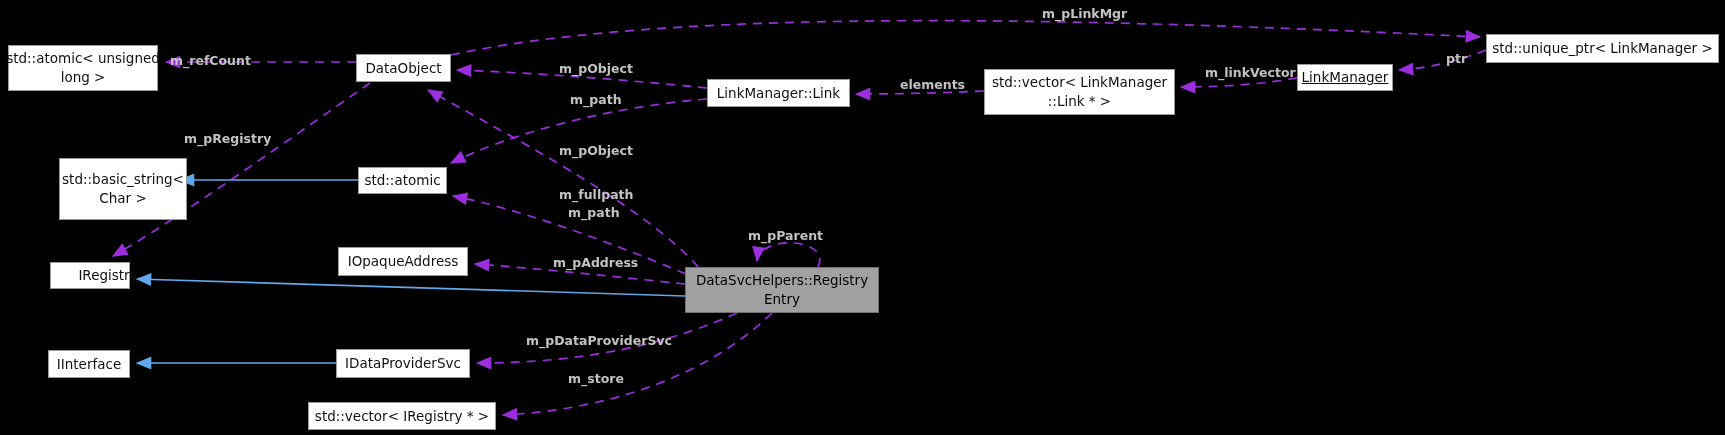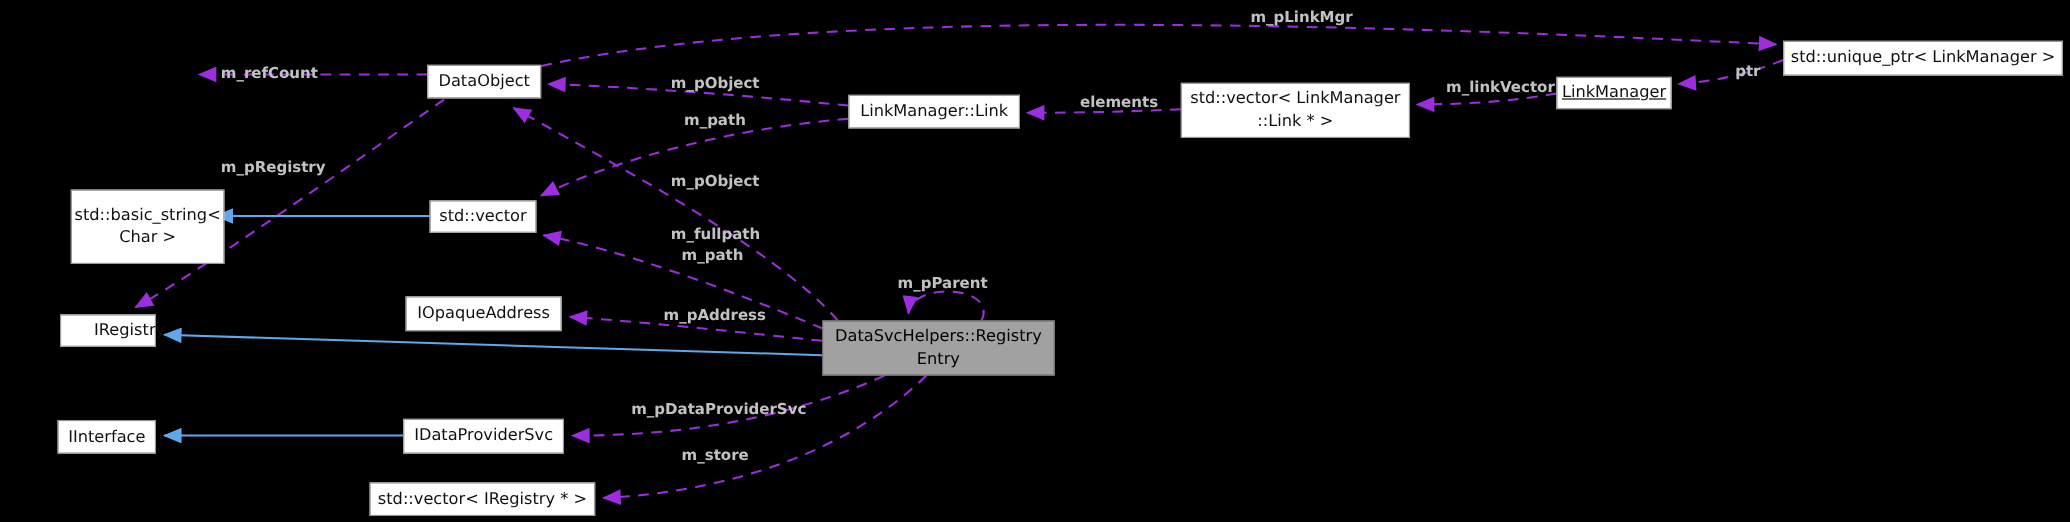--- a/index.html
+++ b/index.html
@@ -40,29 +40,33 @@
     <path class="epath" d="M 686,274 C 600,238 515,208 453,196" marker-end="url(#ap)"></path>
     <path class="epath" d="M 818,267 C 832,238 760,234 757,261" marker-end="url(#ap)"></path>
     <path class="epath" d="M 685,284 C 618,277 545,269 475,264" marker-end="url(#ap)"></path>
     <path class="epath" d="M 737,313 C 650,352 560,363 477,363" marker-end="url(#ap)"></path>
     <path class="epath" d="M 772,313 C 705,378 605,410 503,415" marker-end="url(#ap)"></path>
     <path class="ipath" d="M 358,180 L 180,180" marker-end="url(#ab)"></path>
     <path class="ipath" d="M 685,296 L 137,279" marker-end="url(#ab)"></path>
     <path class="ipath" d="M 336,363 L 137,363" marker-end="url(#ab)"></path>
   </svg>
 
+  <div class="node" style="left:8px;top:45px;width:150px;height:46px;">
+    <span>std::atomic&lt; unsigned</span>
+    <span>long &gt;</span>
+  </div>
   <div class="node" style="left:356px;top:54px;width:95px;height:28px;">
     <span>DataObject</span>
   </div>
   <div class="node" style="left:59px;top:158px;width:128px;height:62px;">
     <span>std::basic_string&lt;</span>
     <span>Char &gt;</span>
   </div>
   <div class="node" style="left:358px;top:167px;width:89px;height:27px;">
-    <span>std::vector</span>
+    <span>std::atomic</span>
   </div>
   <div class="node" style="left:50px;top:262px;width:80px;height:27px;padding-left:40px;">
     <span>IRegistry</span>
   </div>
   <div class="node" style="left:338px;top:247px;width:130px;height:29px;">
     <span>IOpaqueAddress</span>
   </div>
   <div class="node" style="left:48px;top:350px;width:82px;height:28px;">
     <span>IInterface</span>
   </div>
@@ -83,21 +87,21 @@
     <span>std::vector&lt; LinkManager</span>
     <span>::Link * &gt;</span>
   </div>
   <div class="node" style="left:1297px;top:64px;width:96px;height:27px;text-decoration:underline;">
     <span>LinkManager</span>
   </div>
   <div class="node" style="left:1486px;top:34px;width:233px;height:29px;">
     <span>std::unique_ptr&lt; LinkManager &gt;</span>
   </div>
 
-  <div class="elabel" style="left:184px;top:53px;">m_refCount</div>
+  <div class="elabel" style="left:170px;top:53px;">m_refCount</div>
   <div class="elabel" style="left:184px;top:131px;">m_pRegistry</div>
   <div class="elabel" style="left:1042px;top:6px;">m_pLinkMgr</div>
   <div class="elabel" style="left:559px;top:61px;">m_pObject</div>
   <div class="elabel" style="left:570px;top:92px;">m_path</div>
   <div class="elabel" style="left:900px;top:77px;">elements</div>
   <div class="elabel" style="left:1205px;top:65px;">m_linkVector</div>
   <div class="elabel" style="left:1446px;top:51px;">ptr</div>
   <div class="elabel" style="left:559px;top:143px;">m_pObject</div>
   <div class="elabel" style="left:559px;top:187px;text-align:right;">m_fullpath</div>
   <div class="elabel" style="left:568px;top:205px;">m_path</div>

